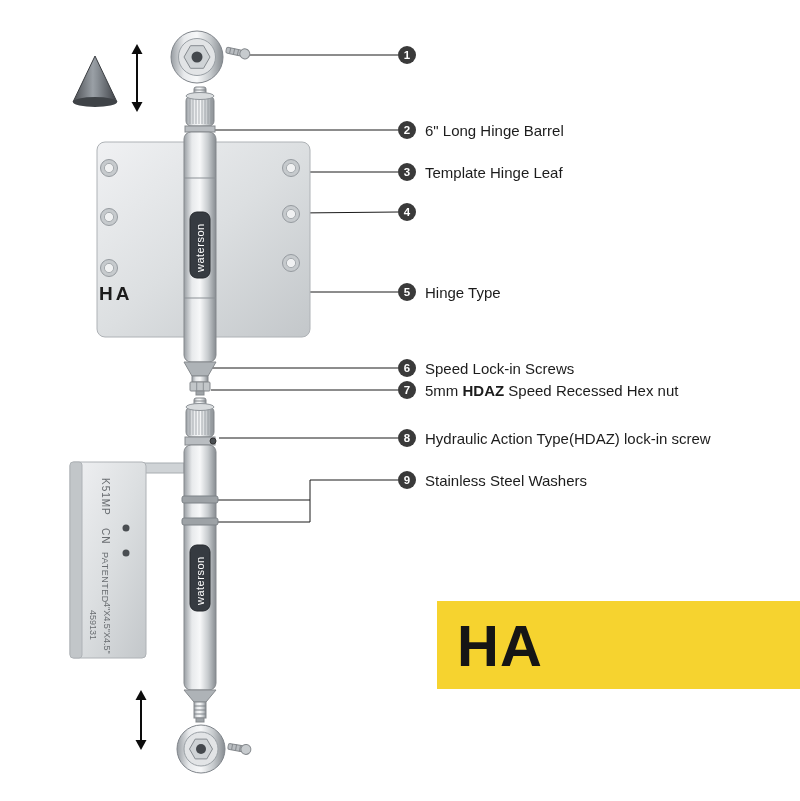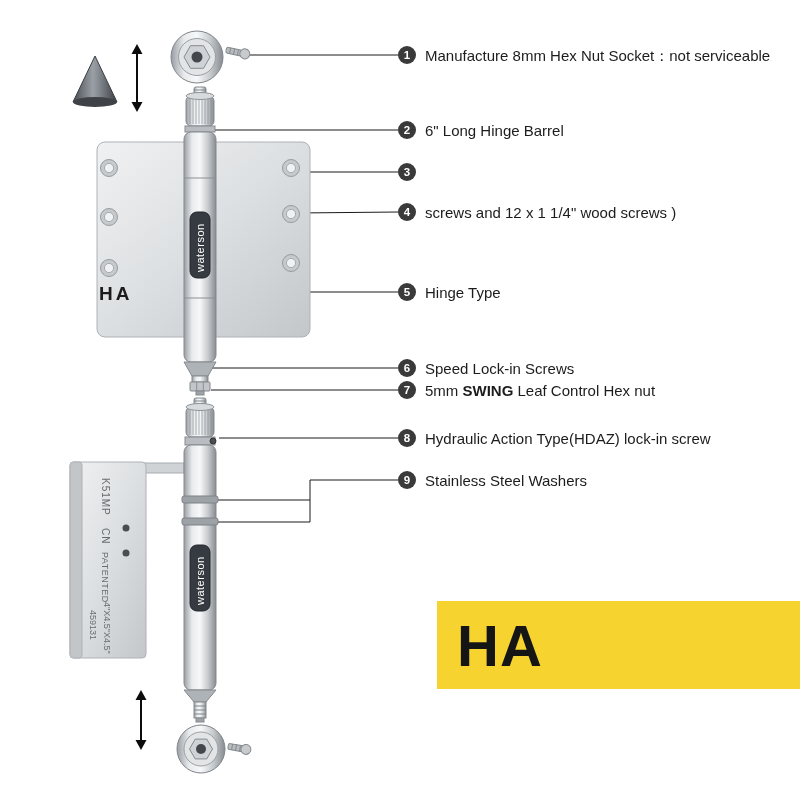--- a/index.html
+++ b/index.html
@@ -215,60 +215,61 @@
     <line x1="232" y1="745" x2="232" y2="751" stroke="#85898d"></line>
     <line x1="236" y1="745" x2="236" y2="751" stroke="#85898d"></line>
     <line x1="240" y1="745" x2="240" y2="751" stroke="#85898d"></line>
     <circle cx="246" cy="748" r="5" fill="#c7cbce" stroke="#85898d"></circle>
   </g>
 </svg>
 
 <div class="callout" style="top:46px">
   <span class="cnum">1</span>
   <div class="ctext">
-    <div>Manufacture 8mm Hex Nut Socket：not serviceable</div>
   </div>
 </div>
 
 <div class="callout" style="top:121px">
   <span class="cnum">2</span>
   <div class="ctext">
         <div>6" Long Hinge Barrel</div>
       </div>
 </div>
 
 <div class="callout" style="top:163px">
   <span class="cnum">3</span>
+  <div class="ctext">
+        <div>Template Hinge Leaf</div>
+      </div>
 </div>
 
 <div class="callout" style="top:203px">
   <span class="cnum">4</span>
   <div class="ctext">
-    <div>screws and 12 x 1 1/4" wood screws )</div>
   </div>
 </div>
 
 <div class="callout" style="top:283px">
   <span class="cnum">5</span>
   <div class="ctext">
         <div>Hinge Type</div>
       </div>
 </div>
 
 <div class="callout" style="top:359px">
   <span class="cnum">6</span>
   <div class="ctext">
         <div>Speed Lock-in Screws</div>
       </div>
 </div>
 
 <div class="callout" style="top:381px">
   <span class="cnum">7</span>
   <div class="ctext">
-    <div><span>5mm </span><b>SWING</b><span> Leaf Control Hex nut</span></div>
+    <div><span>5mm </span><b>HDAZ</b><span> Speed Recessed Hex nut</span></div>
   </div>
 </div>
 
 <div class="callout" style="top:429px">
   <span class="cnum">8</span>
   <div class="ctext">
         <div>Hydraulic Action Type(HDAZ) lock-in screw</div>
       </div>
 </div>
 

